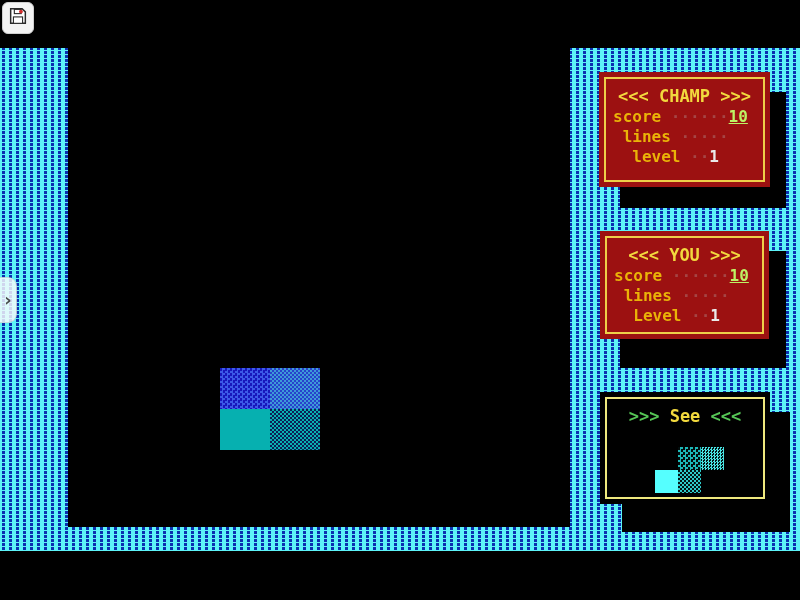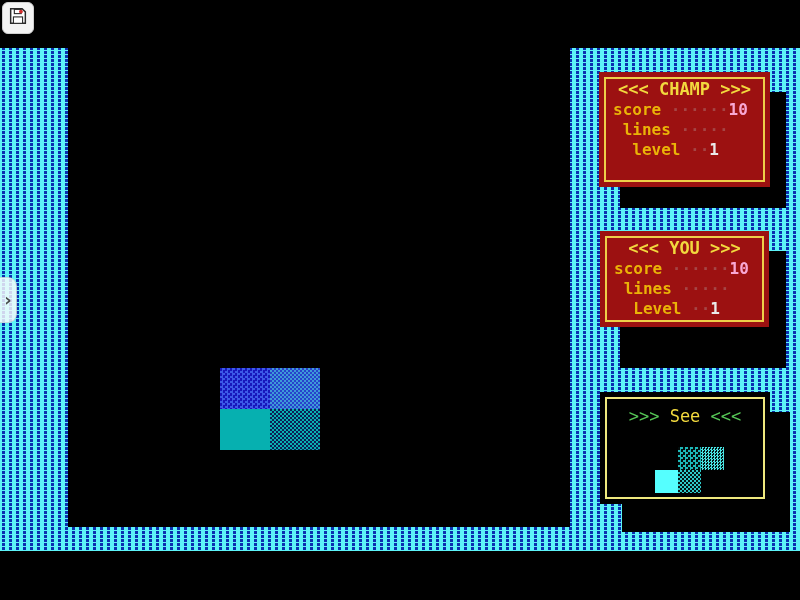--- a/index.html
+++ b/index.html
@@ -23,41 +23,41 @@
     background:#000;
   }
   
   .shadow { position:absolute; background:#000; }
   .sh-champ { left:620px; top:92px;  width:166px; height:116px; }
   .sh-you   { left:620px; top:251px; width:166px; height:117px; }
   .sh-see   { left:622px; top:412px; width:168px; height:120px; }
   
   .panel { position:absolute; background:#9c1111; }
   .p-champ { left:599px; top:72px;  width:171px; height:115px; }
-  .p-you   { left:600px; top:231px; width:169px; height:96px; }
+  .p-you   { left:600px; top:231px; width:169px; height:108px; }
   .panel-border { position:absolute; inset:5px; border:2px solid #eecf49; }
-  .panel-content { position:absolute; inset:7px; }
+  .panel-content { position:absolute; inset:7px; padding-top:7px; }
   .ptitle {
     text-align:center; color:#f2d93e; font-weight:bold;
     font-size:17px; line-height:21px; white-space:pre;
   }
   .prow {
     white-space:pre; font-weight:bold; font-size:16px;
     line-height:20px; padding-left:7px;
   }
   .lbl  { color:#eab308; }
   .dots { color:#a54545; }
-  .v-cyan  { color:#f9a8d4; }
+  .v-cyan  { color:#bef264;text-decoration:underline; }
   .v-white { color:#eaeaea; }
   
   .p-see { position:absolute; left:600px; top:392px; width:170px; height:112px; background:#000; }
   .see-border { position:absolute; inset:5px; border:2px solid #efe97e; }
   .see-title {
     position:absolute; left:0; right:0; top:14px;
-    text-align:center; font-weight:normal; font-size:17px; white-space:pre;
+    text-align:center; font-weight:bold; font-size:17px; white-space:pre;
   }
   .arrow { color:#56c556; }
   .see-word { color:#f2d93e; }
   
   .cell { position:absolute; }
   .fp-tl { left:220px; top:368px; width:50px; height:41px;
     background:repeating-conic-gradient(#3c5ae8 0% 25%, #1818bc 0% 50%); background-size:5px 5px; }
   .fp-tr { left:270px; top:368px; width:50px; height:41px;
     background:repeating-conic-gradient(#3e9ad8 0% 25%, #2742cc 0% 50%); background-size:4px 4px; }
   .fp-bl { left:220px; top:409px; width:50px; height:41px; background:#06b0b0; }

